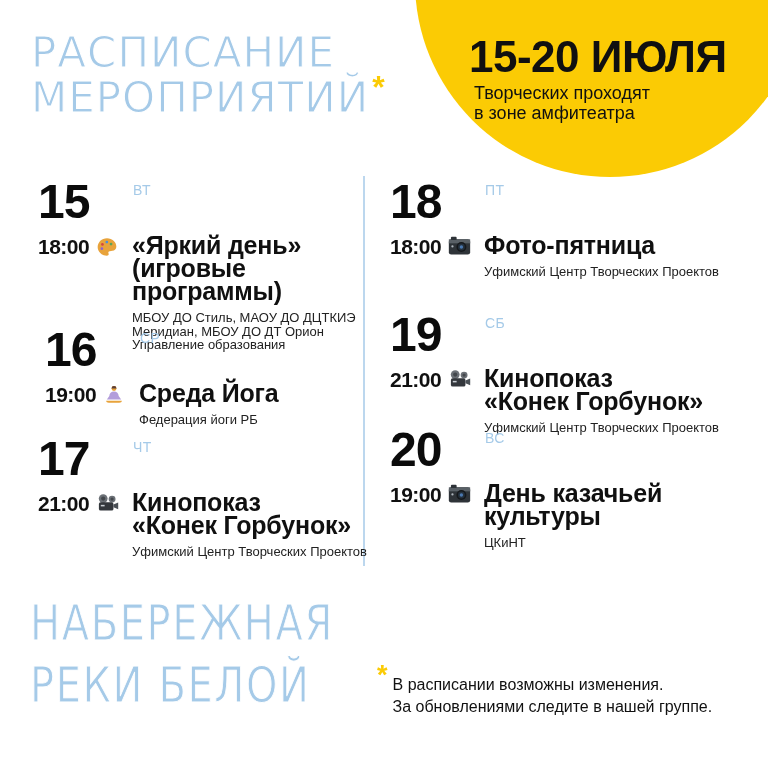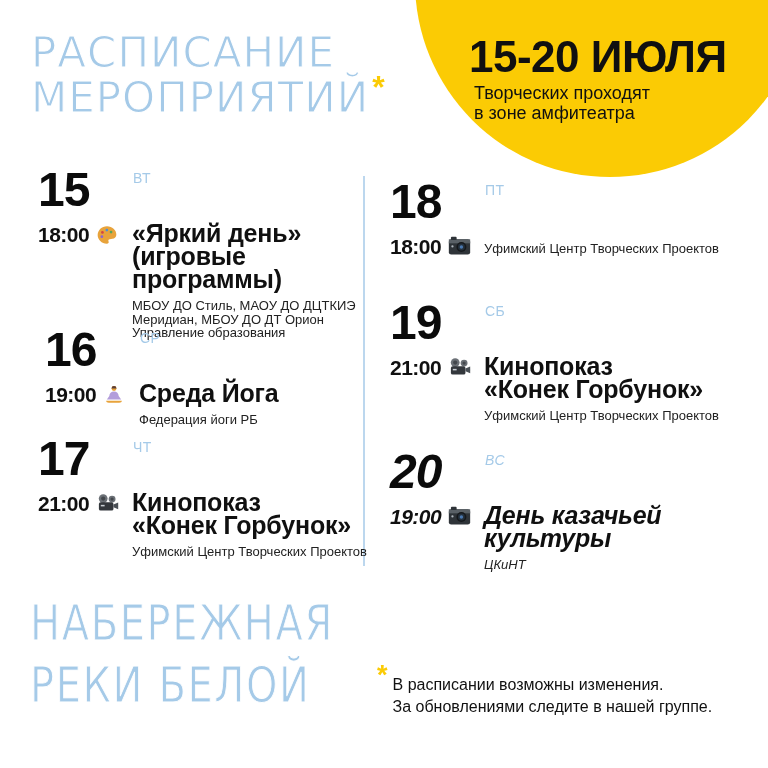--- a/index.html
+++ b/index.html
@@ -53,26 +53,26 @@
   }
 
   
   .divider {
     position:absolute; left:363px; top:176px;
     width:2px; height:390px; background:#BCD7EE;
   }
 
   
   .day { position:absolute; width:330px; }
-  .day-15 { left:38px;  top:168px; }
+  .day-15 { left:38px;  top:180px; }
   .day-16 { left:45px;  top:328px; }
   .day-17 { left:38px;  top:437px; }
   .day-18 { left:390px; top:180px; width:350px; }
-  .day-19 { left:390px; top:301px; width:350px; }
-  .day-20 { left:390px; top:450px; width:350px;font-style:italic; }
+  .day-19 { left:390px; top:313px; width:350px; }
+  .day-20 { left:390px; top:428px; width:350px; }
 
   .day-head { position:relative; height:44px; }
   .day-number {
     font-size:48px; font-weight:700; line-height:44px;
     letter-spacing:-1px; color:#0b0b0b;
   }
   .day-weekday {
     position:absolute; left:95px; top:2px;
     font-size:14px; letter-spacing:0.5px; color:#A5CAE8;
   }
@@ -210,20 +210,21 @@
         <rect x="0.8" y="3.5" width="22.4" height="16" rx="2.5" fill="#2e3338"></rect>
         <rect x="0.8" y="3.5" width="22.4" height="4.2" fill="#596066"></rect>
         <rect x="3" y="0.8" width="6" height="3.5" rx="1" fill="#2e3338"></rect>
         <circle cx="14" cy="11.5" r="5.2" fill="#15181b"></circle>
         <circle cx="14" cy="11.5" r="3.6" fill="#24303c"></circle>
         <circle cx="14" cy="11.5" r="1.8" fill="#4a78b0"></circle>
         <circle cx="4.6" cy="11" r="1.2" fill="#aeb6bd"></circle>
       </svg>
     </div>
     <div class="event-text">
+      <div class="event-title">Фото-пятница</div>
       <div class="event-details">Уфимский Центр Творческих Проектов</div>
     </div>
   </div>
 </div>
 
 <div class="day day-19">
   <div class="day-head">
     <div class="day-number">19</div>
     <div class="day-weekday">СБ</div>
   </div>

